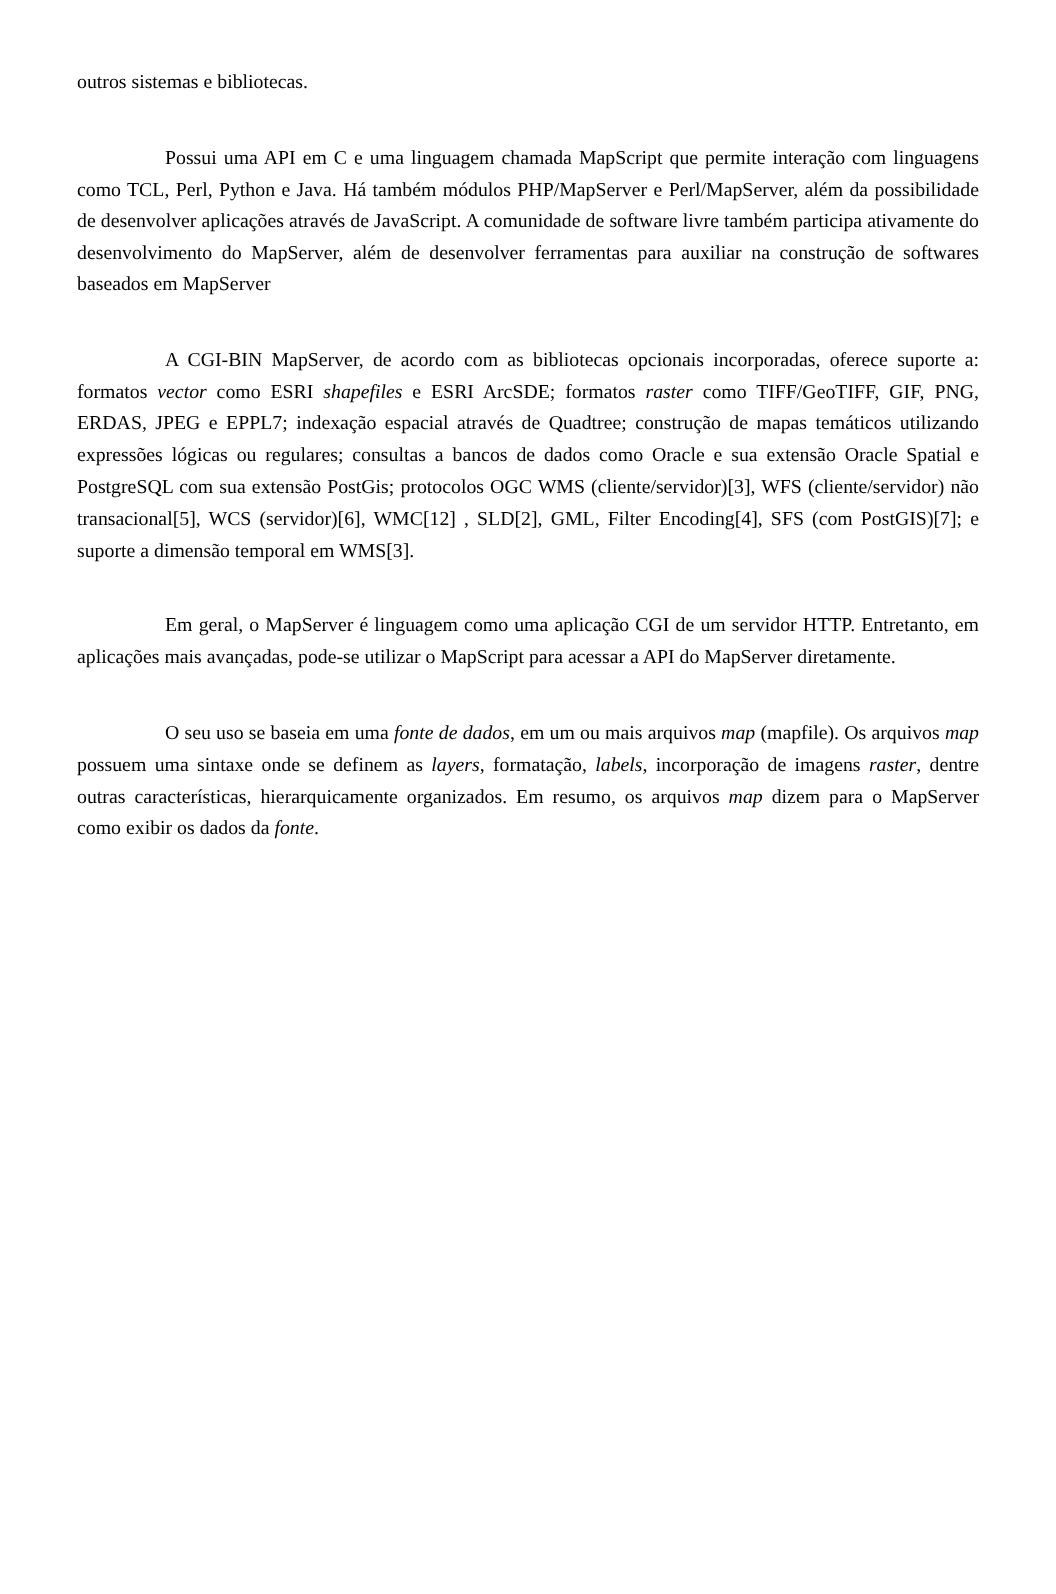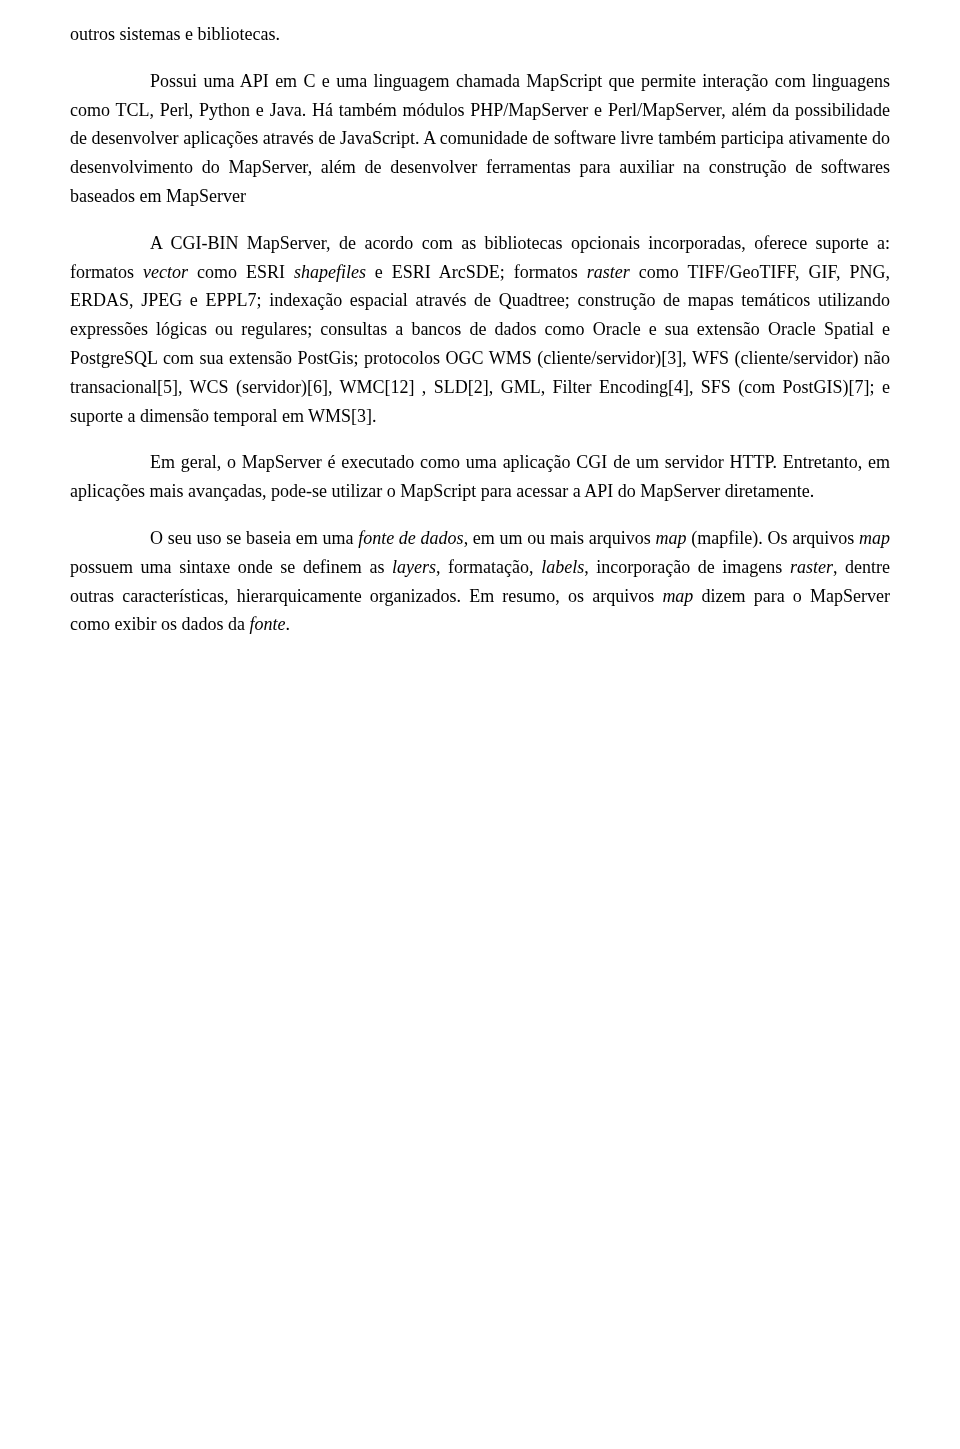--- a/index.html
+++ b/index.html
@@ -19,20 +19,21 @@
 
     .page-content {
       padding: 20px 70px 40px 70px;
       line-height: 1.6;
       text-align: justify;
     }
 
     .paragraph {
       margin-bottom: 18px;
       text-indent: 0;
+      margin-top: 40px;
     }
 
     .paragraph.indented {
       text-indent: 80px;
     }
 
     em {
     }
   </style>
 </head>
@@ -46,20 +47,20 @@
 
   <p class="paragraph indented">
     Possui uma API em C e uma linguagem chamada MapScript que permite interação com linguagens como TCL, Perl, Python e Java. Há também módulos PHP/MapServer e Perl/MapServer, além da possibilidade de desenvolver aplicações através de JavaScript. A comunidade de software livre também participa ativamente do desenvolvimento do MapServer, além de desenvolver ferramentas para auxiliar na construção de softwares baseados em MapServer
   </p>
 
   <p class="paragraph" style="text-indent: 80px;">
     A CGI-BIN MapServer, de acordo com as bibliotecas opcionais incorporadas, oferece suporte a: formatos <em>vector</em> como ESRI <em>shapefiles</em> e ESRI ArcSDE; formatos <em>raster</em> como TIFF/GeoTIFF, GIF, PNG, ERDAS, JPEG e EPPL7; indexação espacial através de Quadtree; construção de mapas temáticos utilizando expressões lógicas ou regulares; consultas a bancos de dados como Oracle e sua extensão Oracle Spatial e PostgreSQL com sua extensão PostGis; protocolos OGC WMS (cliente/servidor)[3], WFS (cliente/servidor) não transacional[5], WCS (servidor)[6], WMC[12]&nbsp;, SLD[2], GML, Filter Encoding[4], SFS (com PostGIS)[7]; e suporte a dimensão temporal em WMS[3].
   </p>
 
   <p class="paragraph indented">
-    Em geral, o MapServer é executado como uma aplicação CGI de um servidor HTTP. Entretanto, em aplicações mais avançadas, pode-se utilizar o MapScript para acessar a API do MapServer diretamente.
+    Em geral, o MapServer é linguagem como uma aplicação CGI de um servidor HTTP. Entretanto, em aplicações mais avançadas, pode-se utilizar o MapScript para acessar a API do MapServer diretamente.
   </p>
 
   <p class="paragraph indented">
     O seu uso se baseia em uma <em>fonte de dados</em>, em um ou mais arquivos <em>map</em> (mapfile). Os arquivos <em>map</em> possuem uma sintaxe onde se definem as <em>layers</em>, formatação, <em>labels</em>, incorporação de imagens <em>raster</em>, dentre outras características, hierarquicamente organizados. Em resumo, os arquivos <em>map</em> dizem para o MapServer como exibir os dados da <em>fonte</em>.
   </p>
 
 </div>
 
 </body></html>

